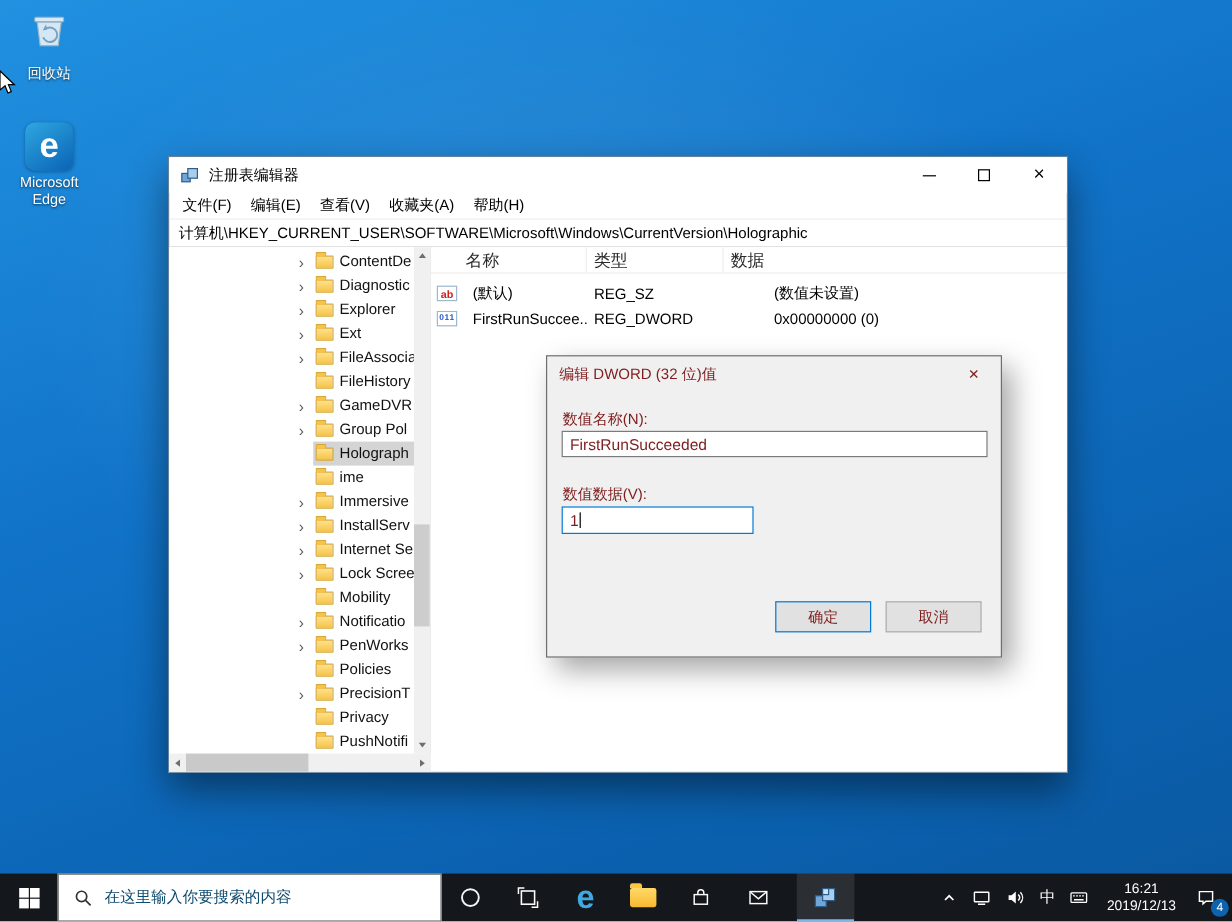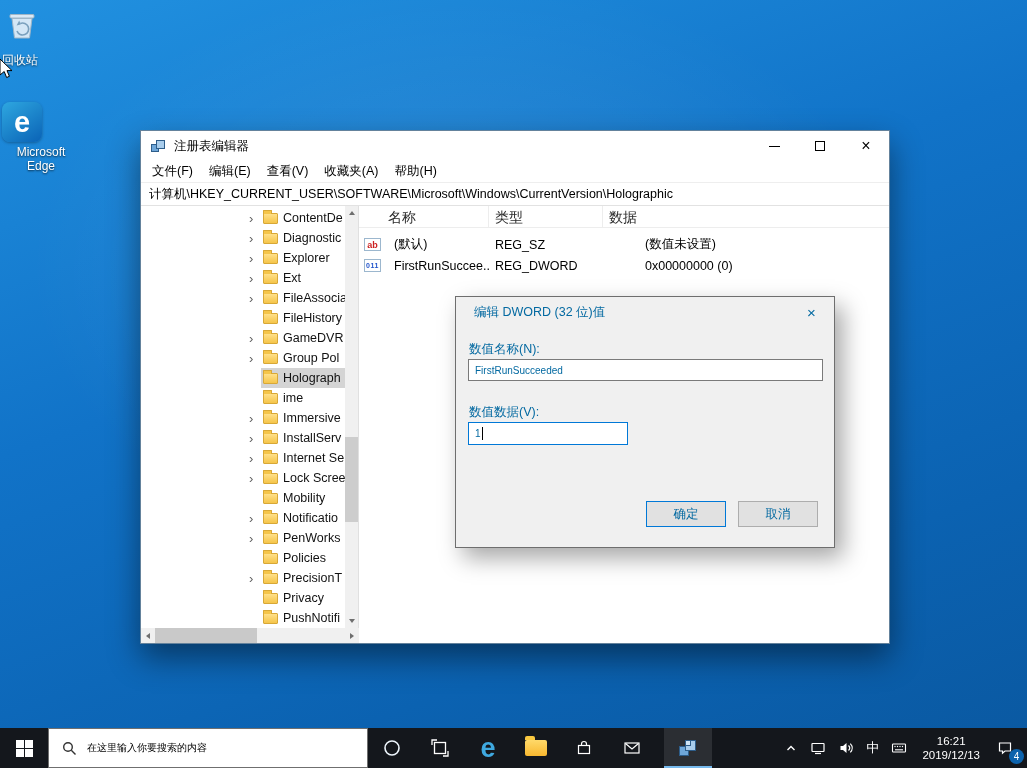--- a/index.html
+++ b/index.html
@@ -5,21 +5,21 @@
   * { margin:0; padding:0; box-sizing:border-box; }
   html,body { width:1027px; height:768px; overflow:hidden; }
   body { font-family:"Liberation Sans","DejaVu Sans",sans-serif; }
 
   .stage { position:relative; width:1027px; height:768px; overflow:hidden;
     background:linear-gradient(160deg,#2191e0 0%,#1173c8 40%,#0b62b1 75%,#0a58a0 100%); }
   .stage::before { content:""; position:absolute; inset:0; pointer-events:none;
     background:radial-gradient(ellipse 620px 420px at 45% 35%, rgba(255,255,255,0.10), transparent 70%); }
 
   
-  .desk-icon { position:absolute; width:78px; display:flex; flex-direction:column; align-items:flex-start; }
+  .desk-icon { position:absolute; width:78px; display:flex; flex-direction:column; align-items:center; }
   .di-recycle { left:2px; top:6px; }
   .di-edge { left:2px; top:102px; }
   .desk-label { margin-top:3px; font-size:12px; color:#fff; text-align:center; line-height:14px;
     text-shadow:0 1px 2px rgba(0,0,0,.7); }
   .edge-tile { width:40px; height:40px; border-radius:8px; display:flex; align-items:center; justify-content:center;
     background:linear-gradient(145deg,#2ea7e0,#0a63b6); color:#fff; font-weight:bold; font-size:29px; line-height:1;
     box-shadow:0 1px 3px rgba(0,0,0,.3); }
 
   .cursor { position:absolute; left:-1px; top:58px; z-index:300; }
 
@@ -84,28 +84,28 @@
   .cell-name { width:130px; flex:none; display:flex; align-items:center; padding-left:5px; overflow:hidden; white-space:nowrap; }
   .cell-type { width:114px; flex:none; padding-left:6px; white-space:nowrap; }
   .cell-data { flex:1; padding-left:6px; white-space:nowrap; overflow:hidden;margin-left:36px; }
   .vicon { width:17px; height:13px; flex:none; margin-right:13px; border:1px solid #9cb7ce; background:#fff;
     display:flex; align-items:center; justify-content:center; font-weight:bold; }
   .vicon-sz { color:#cc2222; font-size:9px; }
   .vicon-dword { color:#2255cc; font-size:7px; letter-spacing:0.5px; }
 
   
   .dialog { position:absolute; left:455px; top:296px; width:380px; height:252px; background:#f0f0f0;
-    border:1px solid #6e6e6e; box-shadow:8px 10px 22px rgba(0,0,0,.35); font-size:12.5px; color:#0369a1; z-index:50;padding-left:8px; }
+    border:1px solid #6e6e6e; box-shadow:8px 10px 22px rgba(0,0,0,.35); font-size:12.5px; color:#7f1d1d; z-index:50; }
   .dlg-title { height:30px; position:relative; }
   .dlg-title-text { position:absolute; left:10px; line-height:30px; }
   .dlg-close { position:absolute; right:0; top:0; width:45px; height:30px; display:flex; align-items:center; justify-content:center; font-size:15px; }
   .dlg-label { position:absolute; left:13px; }
   .lbl-name { top:44px; } .lbl-data { top:107px; }
   .dlg-input { position:absolute; background:#fff; border:1px solid #7a7a7a; display:flex; align-items:center;
-    padding-left:6px; font-size:10px; overflow:hidden; white-space:nowrap; }
+    padding-left:6px; font-size:13px; overflow:hidden; white-space:nowrap; }
   .input-name { left:12px; top:62px; width:355px; height:22px; }
   .input-data { left:12px; top:125px; width:160px; height:23px; border-color:#0078d7; }
   .caret { width:1px; height:13px; background:#000; margin-left:1px; flex:none; }
   .groupbox { position:absolute; left:183px; top:114px; width:186px; height:82px; border:1px solid #d9d9d9; }
   .group-label { position:absolute; top:-9px; left:8px; background:#f0f0f0; padding:0 4px; }
   .radio-row { position:absolute; left:14px; display:flex; align-items:center; }
   .radio-row.hex { top:15px; } .radio-row.dec { top:44px; }
   .radio { width:13px; height:13px; flex:none; border:1px solid #4f4f4f; border-radius:50%; margin-right:6px;
     background:#fff; display:flex; align-items:center; justify-content:center; }
   .radio.checked::after { content:""; width:5px; height:5px; border-radius:50%; background:#111; }
@@ -115,21 +115,21 @@
   .btn-cancel { left:282px; }
 
   
   .taskbar { position:absolute; left:0; bottom:0; width:1027px; height:40px; background:#14171c;
     display:flex; align-items:stretch; z-index:100; }
   .tb-start { width:48px; flex:none; display:flex; align-items:center; justify-content:center; }
   .win-logo { width:17px; height:17px; display:grid; grid-template-columns:8px 8px; grid-template-rows:8px 8px; gap:1px; }
   .win-logo span { background:#fff; }
   .tb-search { width:320px; flex:none; background:#fff; border:1px solid #6f6f6f; display:flex; align-items:center; }
   .tb-search svg { margin:0 10px 0 13px; flex:none; }
-  .tb-search-text { font-size:10px; color:#000000; white-space:nowrap; overflow:hidden; }
+  .tb-search-text { font-size:13px; color:#0c4a6e; white-space:nowrap; overflow:hidden; }
   .tb-btn { width:48px; flex:none; display:flex; align-items:center; justify-content:center; position:relative; }
   .tb-btn.active { margin-left:8px; background:rgba(255,255,255,0.10); box-shadow:inset 0 -2px 0 #76b9ed; }
   .edge-e { color:#3fa9e0; font-weight:bold; font-size:27px; line-height:1; }
   .tb-folder { width:22px; height:16px; position:relative; border-radius:2px;
     background:linear-gradient(#ffd969,#f8b830); }
   .tb-folder::before { content:""; position:absolute; top:-4px; left:0; width:10px; height:4px;
     background:#f8c840; border-radius:2px 2px 0 0; }
   .tray { margin-left:auto; display:flex; align-items:center; }
   .tray-item { height:40px; display:flex; align-items:center; justify-content:center; padding:0 6px; color:#fff; }
   .ime-zh { font-size:13px; }

